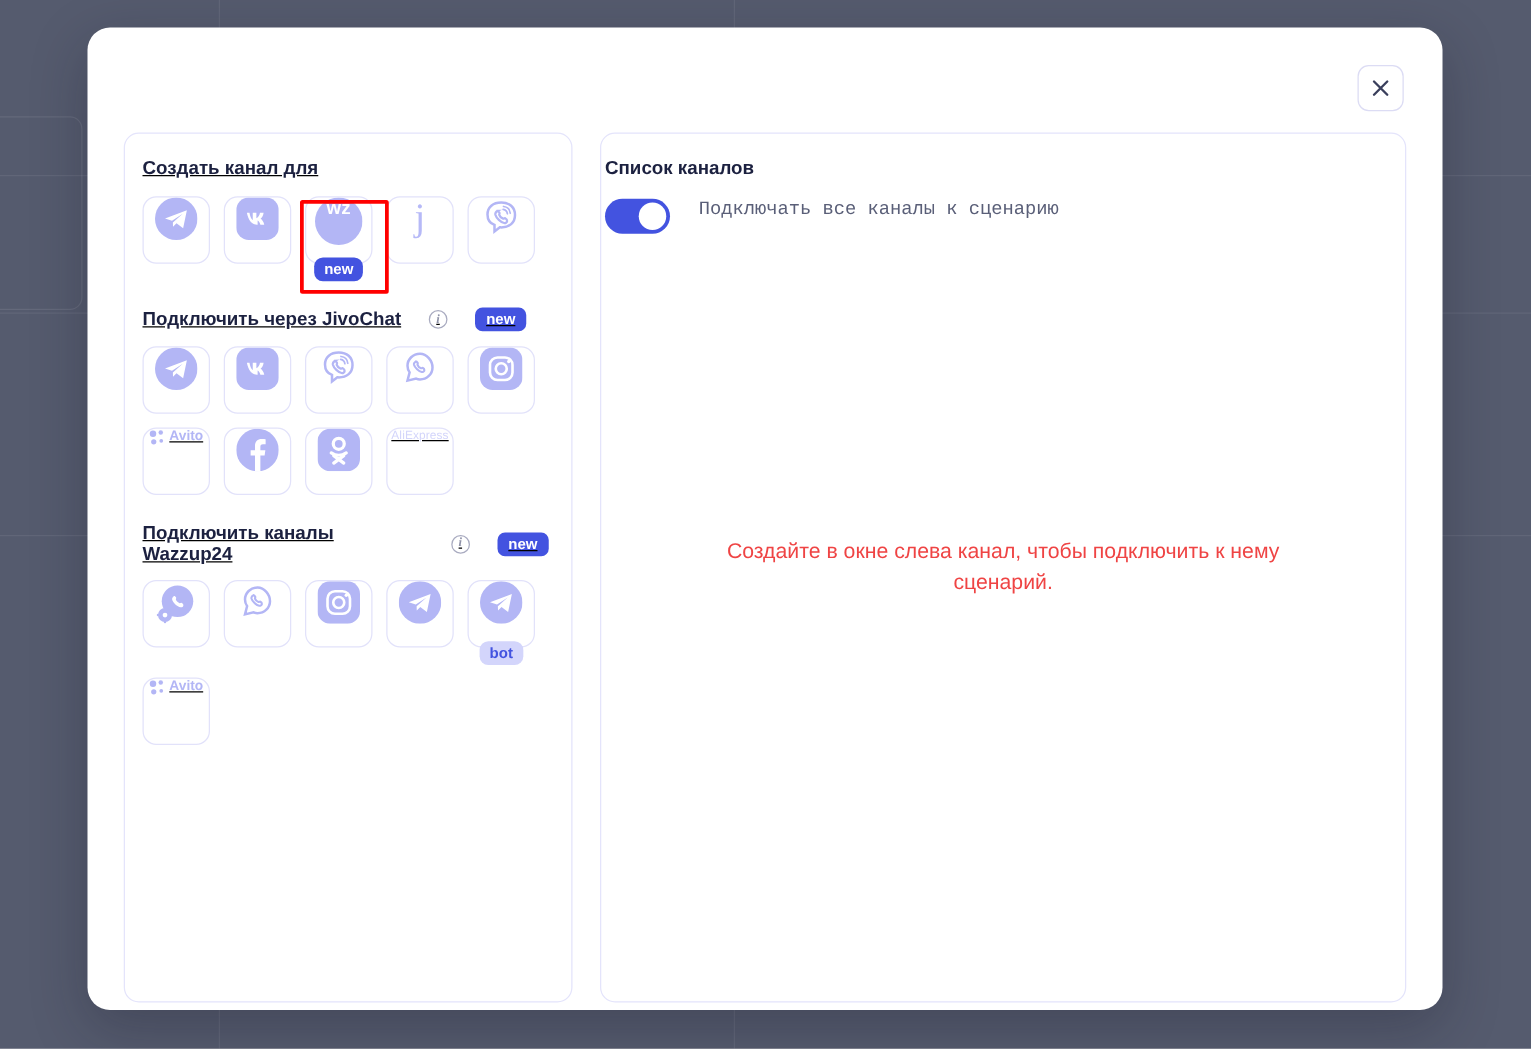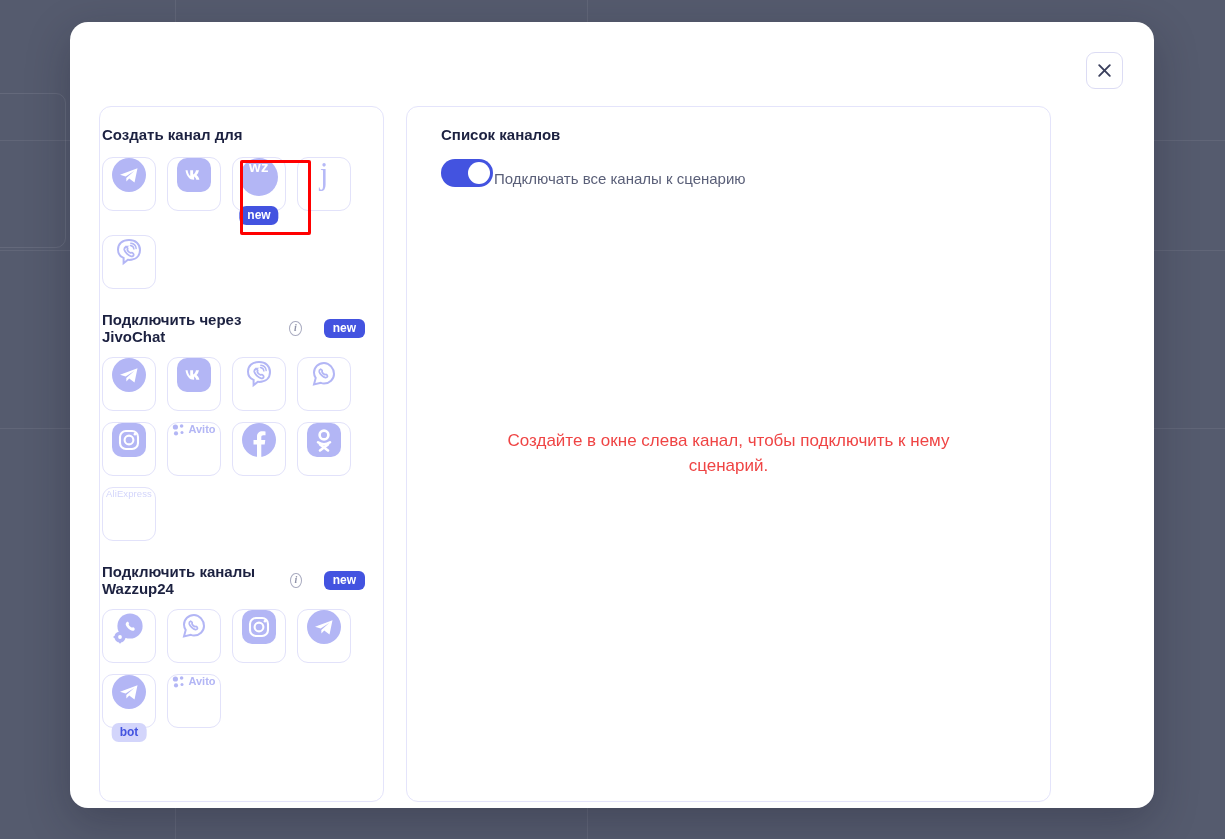--- a/index.html
+++ b/index.html
@@ -70,22 +70,22 @@
     width: 1026px; height: 696px;
     display: flex;
     gap: 22px;
   }
 
   .panel {
     background: #fff;
     border: 1px solid #e4e4fb;
     border-radius: 12px;
   }
-  .panel-left { width: 285px; padding: 19px 18px 18px 2px; }
-  .panel-right { width: 645px; padding: 19px 18px 18px 34px; position: relative; }
+  .panel-left { width: 359px; padding: 19px 18px 18px 14px; text-decoration: underline; }
+  .panel-right { width: 645px; padding: 19px 18px 18px 3px; position: relative; }
 
   .panel-heading {
     font-size: 15px;
     font-weight: bold;
     color: #1c2140;
     margin: 0 0 14px 0;
   }
 
   .group-heading {
     display: flex;
@@ -165,21 +165,21 @@
     font-weight: bold;
   }
   .txt-wz {
     font-size: 15px; color: #ffffff; font-weight: bold; letter-spacing: .3px;
   }
   .txt-j { font-size: 31px; color: #b6b9f7; font-weight: normal; font-family: "Liberation Serif", serif; line-height: 1;}
   .txt-avito { font-size: 11px; color: #b3b6f5; font-weight: bold; }
   .txt-ali { font-size: 9.5px; color: #d3d5fb; font-weight: normal; letter-spacing: .1px;}
 
   
-  .toggle-row { display: flex; align-items: flex-end; gap: 1px; margin-top: 16px; }
+  .toggle-row { display: flex; align-items: flex-start; gap: 23px; margin-top: 16px; font-family: Liberation Mono, monospace; }
   .toggle {
     width: 52px; height: 28px;
     border-radius: 14px;
     background: #4353e0;
     position: relative;
     cursor: pointer;
     flex: none;
   }
   .toggle .knob {
     position: absolute;

